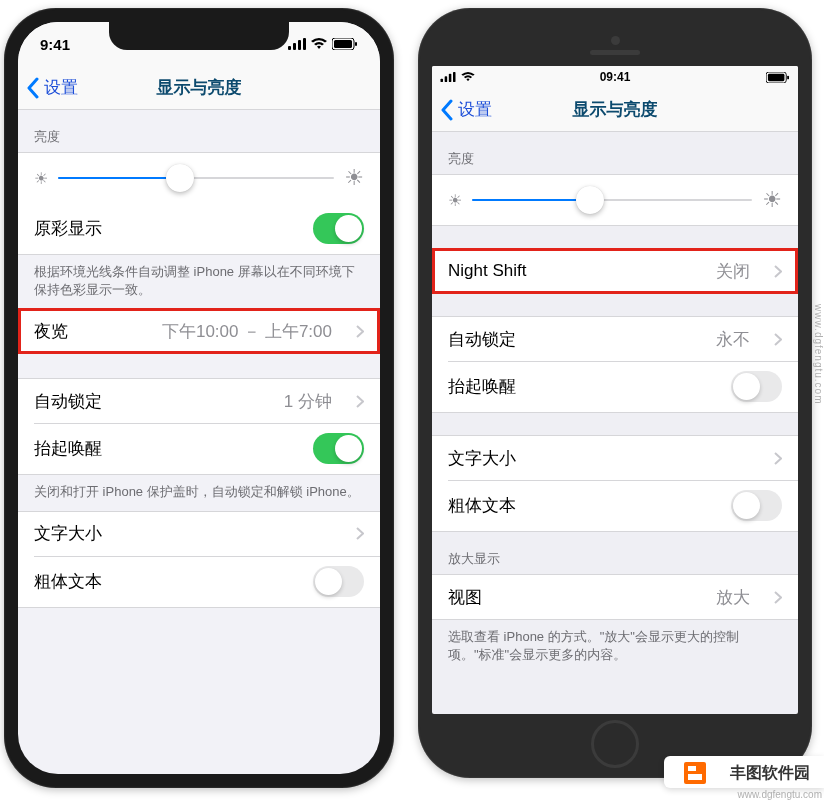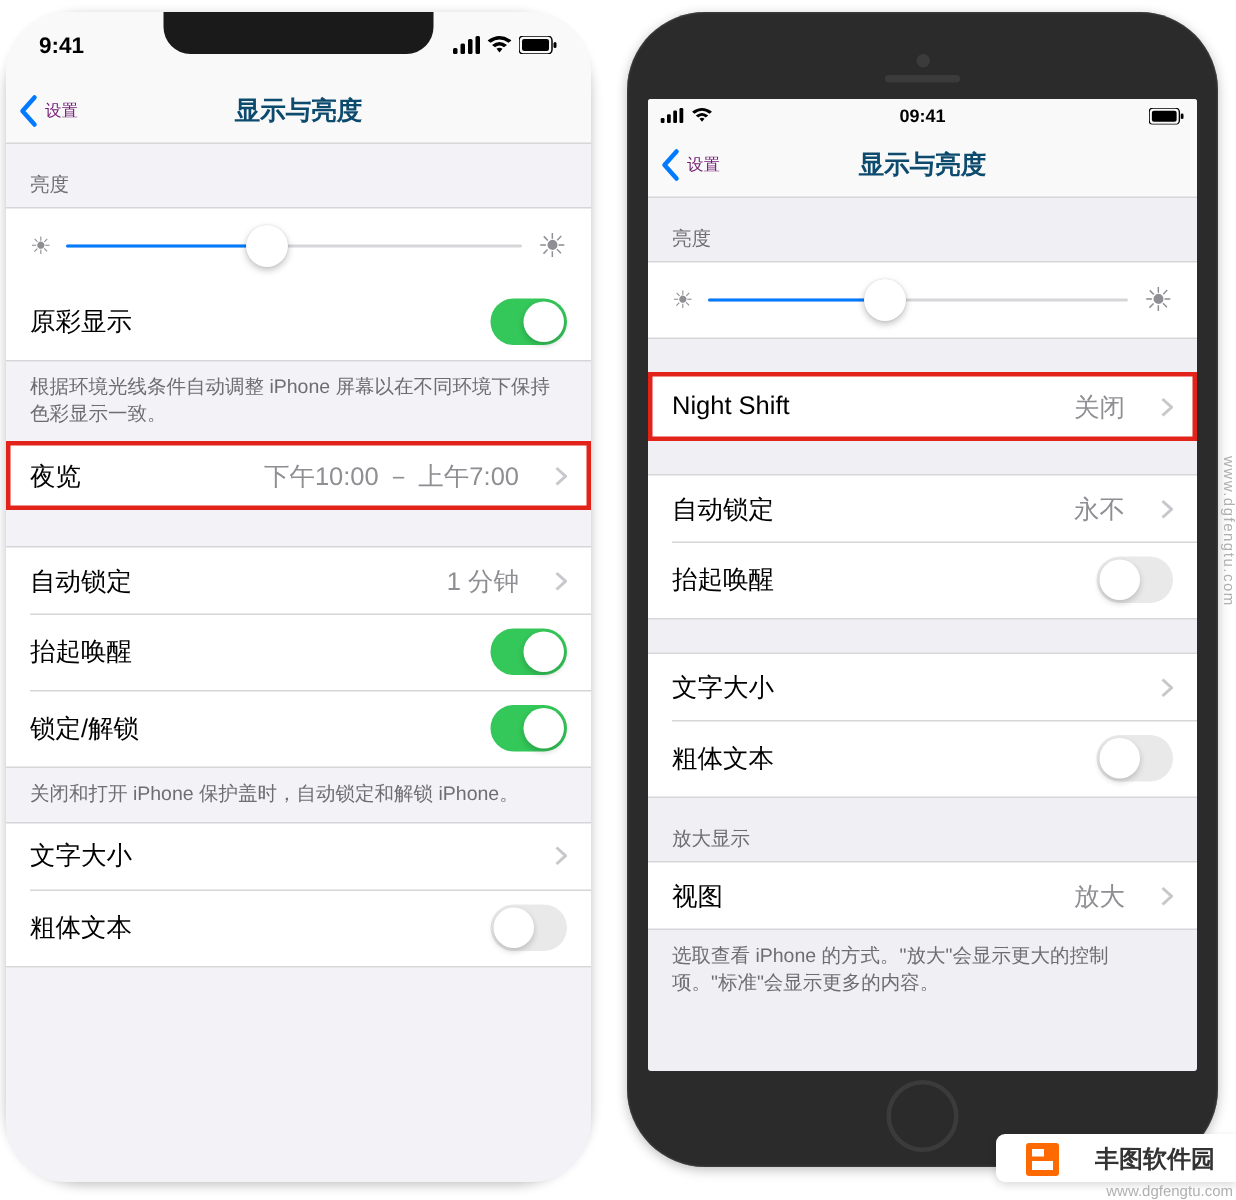--- a/index.html
+++ b/index.html
@@ -5,20 +5,21 @@
   * { box-sizing: border-box; margin: 0; padding: 0; font-family: -apple-system, "Helvetica Neue", Arial, sans-serif; -webkit-font-smoothing: antialiased; }
   body { width: 824px; height: 800px; background: #fff; position: relative; overflow: hidden; }
 
   .phones { display: flex; gap: 24px; padding: 8px 4px 0 4px; }
 
   
   .iphonex-frame {
     width: 390px; height: 780px;
     background: #1a1a1a;
     border-radius: 52px;
+    padding: 14px;
     box-shadow: inset 0 0 2px #555, 0 2px 8px rgba(0,0,0,.25);
     position: relative;
   }
   .iphonex-screen {
     width: 100%; height: 100%;
     background: #f2f2f7;
     border-radius: 40px;
     overflow: hidden;
     position: relative;
   }
@@ -69,21 +70,21 @@
 
   
   .navbar {
     height: 44px; background: #f9f9f9;
     border-bottom: 1px solid #d6d6d9;
     display: flex; align-items: center; justify-content: center;
     position: relative;
   }
   .nav-back {
     position: absolute; left: 8px; display: flex; align-items: center;
-    color: #701a75; font-size: 11px;
+    color: #1d4ed8; font-size: 17px;
   }
   .nav-back svg { width: 14px; height: 22px; margin-right: 4px; }
   .nav-title { font-size: 17px; font-weight: 600; color: #0c4a6e; }
 
   
   .section-header { font-size: 13px; color: #6d6d72; padding: 18px 16px 6px; }
   .section-footer { font-size: 13px; color: #6d6d72; padding: 8px 16px 10px; line-height: 1.35; }
   .cell-group { background: #fff; border-top: 1px solid #d6d6d9; border-bottom: 1px solid #d6d6d9; }
   .cell {
     min-height: 44px; padding: 10px 16px;
@@ -223,26 +224,20 @@
                 <path d="M1 1 L7 6.5 L1 12"></path>
               </svg>
           </span>
         </div>
         <div class="cell">
           <span class="cell-label">抬起唤醒</span>
           <div class="toggle on">
               <div class="toggle-knob"></div>
             </div>
         </div>
-        <div class="cell">
-          <span class="cell-label">锁定/解锁</span>
-          <div class="toggle on">
-              <div class="toggle-knob"></div>
-            </div>
-        </div>
       </div>
       <div class="section-footer">关闭和打开 iPhone 保护盖时，自动锁定和解锁 iPhone。</div>
 
       <div class="cell-group">
         <div class="cell">
           <span class="cell-label">文字大小</span>
           <span class="cell-right">
               <svg class="chevron" viewBox="0 0 8 13">
                 <path d="M1 1 L7 6.5 L1 12"></path>
               </svg>

